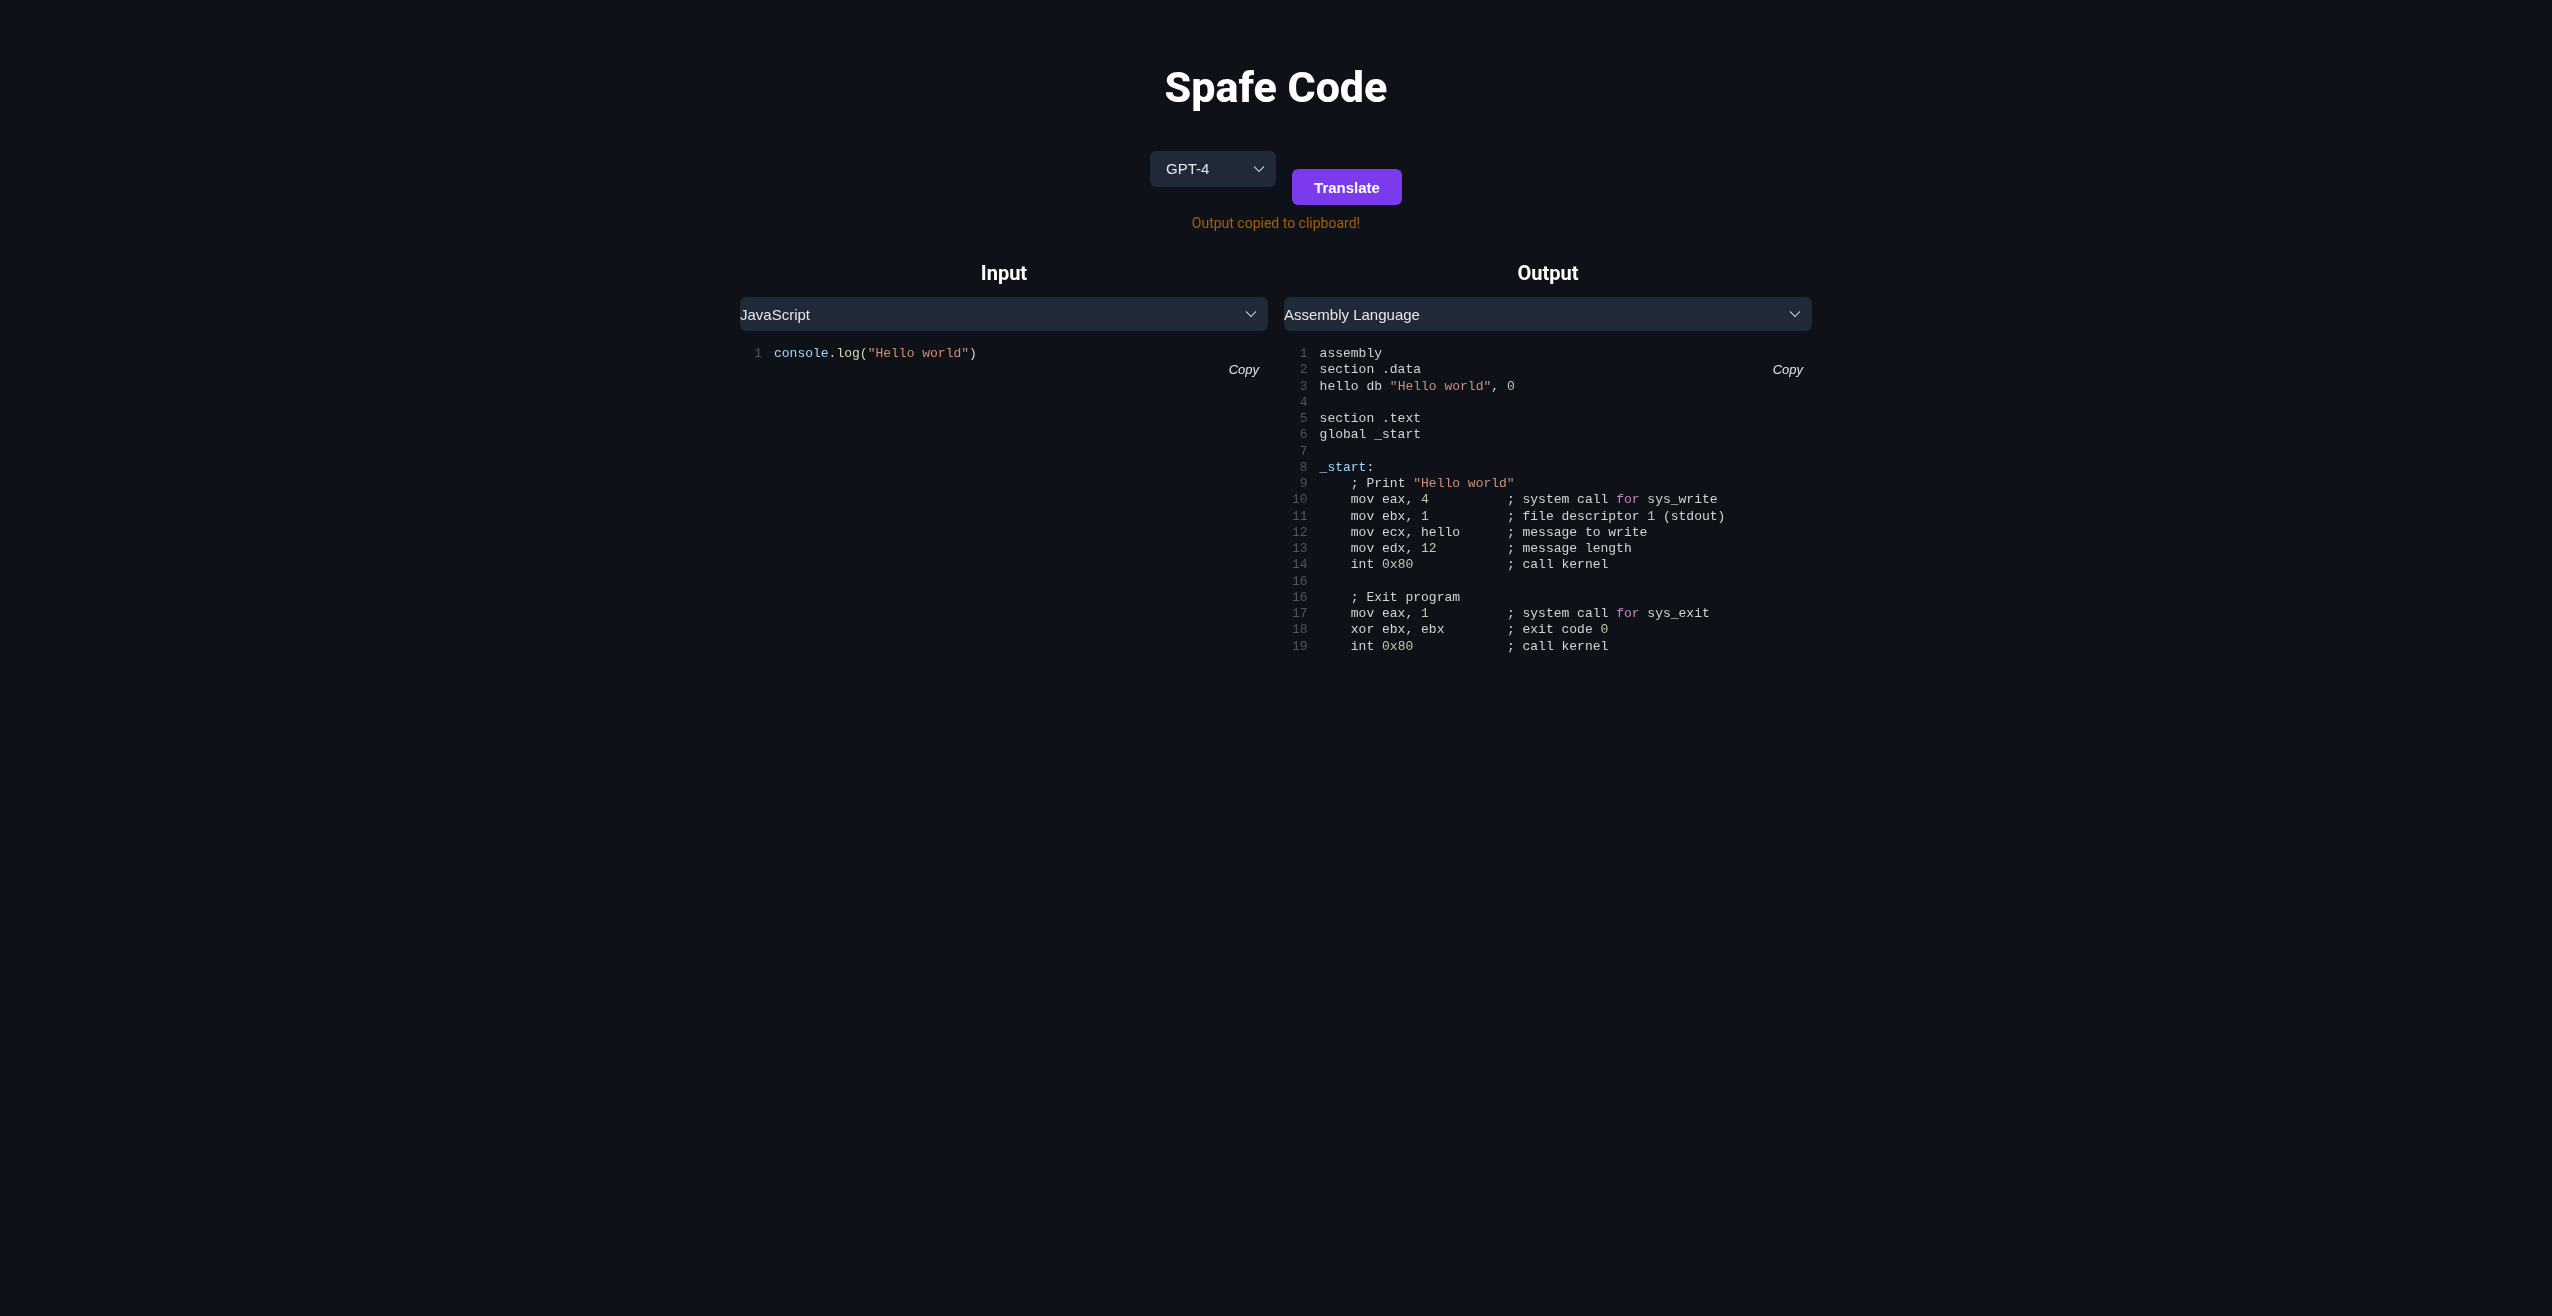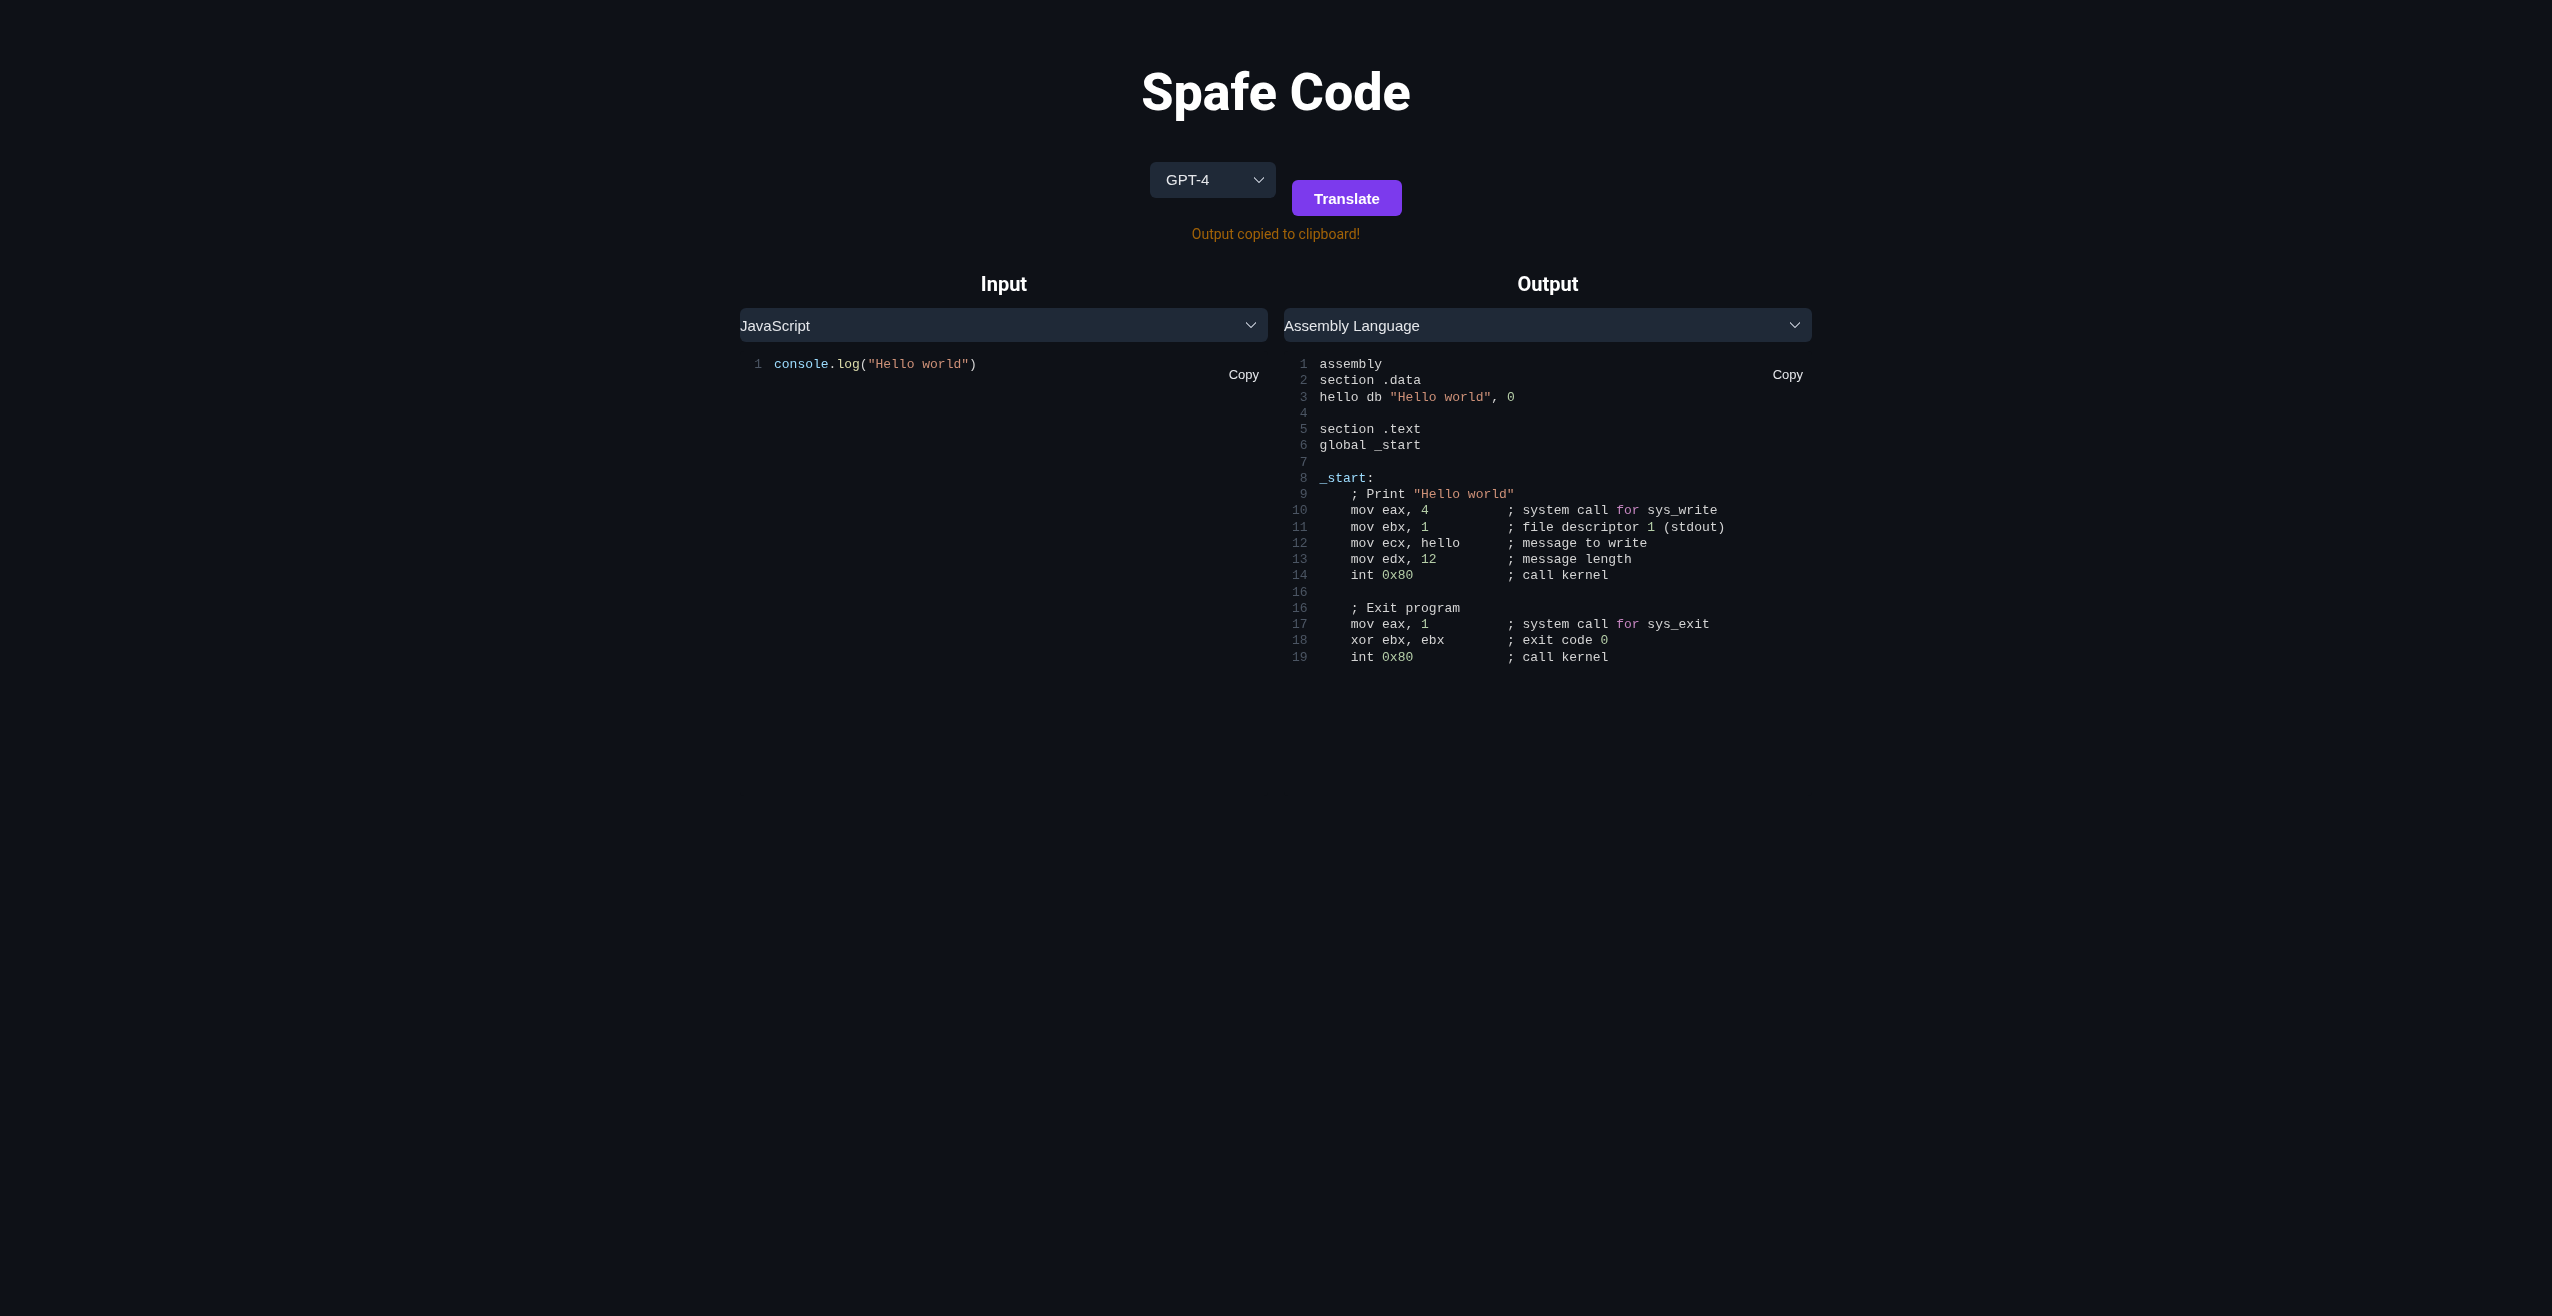--- a/index.html
+++ b/index.html
@@ -16,21 +16,21 @@
     }
     .container {
       max-width: 1520px;
       margin: 0 auto;
       padding-top: 62px;
     }
     .header {
       text-align: center;
     }
     h1 {
-      font-size: 52px;
+      font-size: 43px;
       font-weight: 800;
       color: #ffffff;
       letter-spacing: 0;
       margin-bottom: 20px;
     }
     .controls {
       display: flex;
       justify-content: center;
       align-items: center;
       gap: 16px;
@@ -136,28 +136,29 @@
     }
     .code-box {
       position: relative;
       background: #0e1117;
       border-radius: 4px;
       height: 445px;
       overflow: hidden;
     }
     .copy-btn {
       position: absolute;
-      top: 16px;
+      top: 22px;
       right: 9px;
       background: transparent;
       border: none;
       color: #e5e7eb;
       font-size: 13px;
       cursor: pointer;
       z-index: 2;
+      font-style: italic;
     }
     .code-area {
       display: flex;
       font-family: "SFMono-Regular", Consolas, "Liberation Mono", Menlo, monospace;
       font-size: 13px;
       line-height: 16.25px;
       padding-top: 6px;
     }
     .gutter {
       text-align: right;

